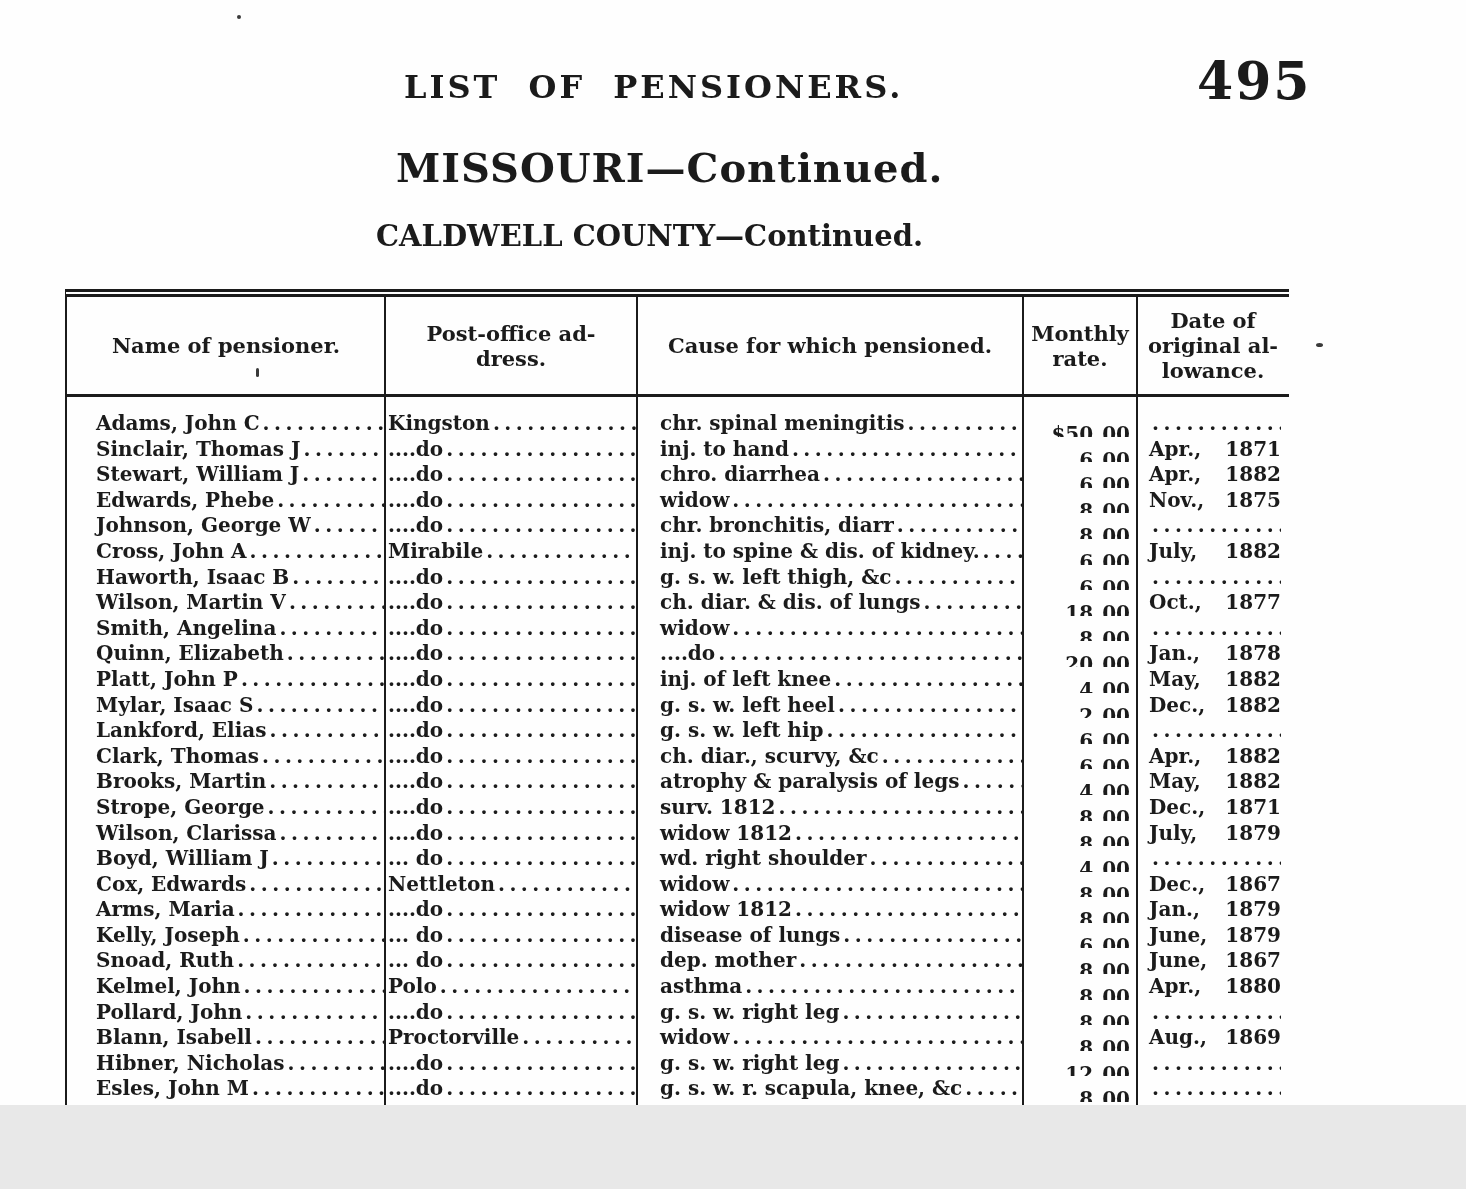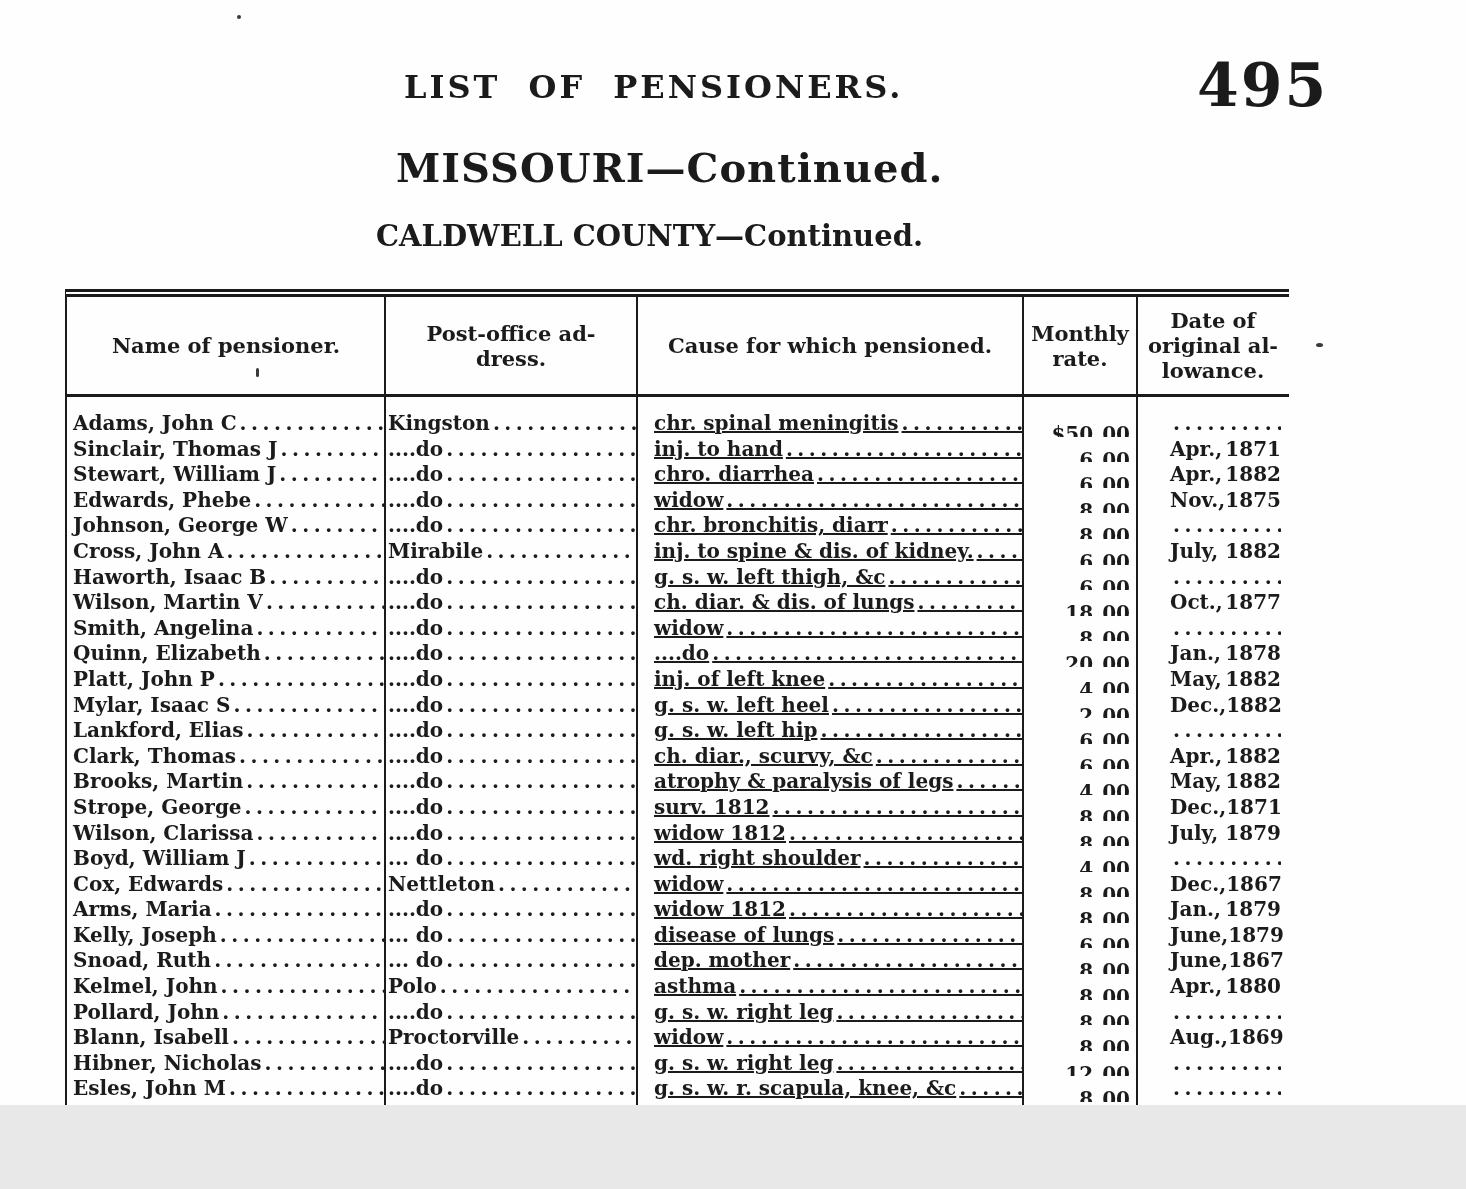--- a/index.html
+++ b/index.html
@@ -9,21 +9,21 @@
     font-family:"DejaVu Serif", serif;
     overflow:hidden;
   }
   .page-title {
     position:absolute; top:68px; left:404px;
     font-size:32px; font-weight:bold; letter-spacing:3px; word-spacing:14px;
     white-space:nowrap;
   }
   .page-number {
     position:absolute; top:50px; left:1197px;
-    font-size:60px; font-weight:bold; letter-spacing:2px;
+    font-size:52px; font-weight:bold; letter-spacing:2px;
   }
   .state-heading {
     position:absolute; top:144px; left:380px;
     font-size:40px; font-weight:bold; letter-spacing:1px; white-space:nowrap;margin-left:16px;
   }
   .county-heading {
     position:absolute; top:219px; left:376px;
     font-size:29px; font-weight:bold; white-space:nowrap;
   }
 
@@ -52,25 +52,25 @@
   .tr {
     display:grid; grid-template-columns:318px 252px 386px 114px 152px;
     height:25.6px;
   }
   .td {
     display:flex; align-items:baseline;
     font-size:20px; font-weight:bold; line-height:25.6px;
     white-space:nowrap; overflow:hidden;
   }
   .td .txt { white-space:nowrap; }
-  .td.name  { padding-left:6px; }
+  .td.name  { padding-left:29px; }
   .td.po    { padding-left:3px;  }
-  .td.cause { padding-left:17px;text-decoration:underline; }
+  .td.cause { padding-left:23px; }
   .td.rate  { justify-content:flex-end; padding-right:7px; column-gap:9px;margin-top:11px; }
-  .td.date  { justify-content:space-between; padding-left:12px; padding-right:8px;margin-left:21px; }
+  .td.date  { justify-content:space-between; padding-left:12px; padding-right:8px; }
   .td.date.empty { justify-content:flex-start; }
   .leader { flex:1 1 auto; overflow:hidden; }
   .leader::after {
     content:"....................................................................";
     letter-spacing:4.5px; margin-left:3px;
   }
   .speck { position:absolute; background:#3a3a3a; border-radius:50%; }
   .speck-a { left:1316px; top:343px; width:7px; height:4px; }
   .speck-b { left:256px;  top:368px; width:3px; height:9px; border-radius:2px; }
   .speck-c { left:237px;  top:15px;  width:4px; height:4px; }

